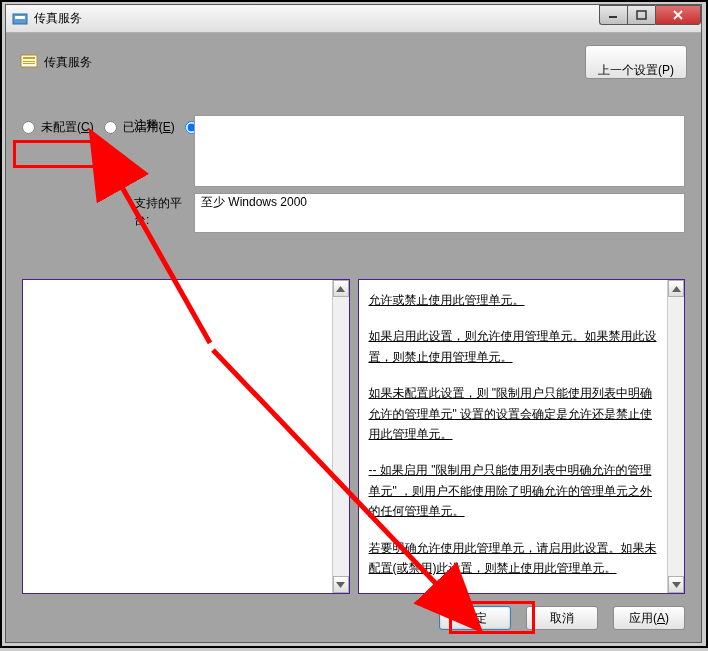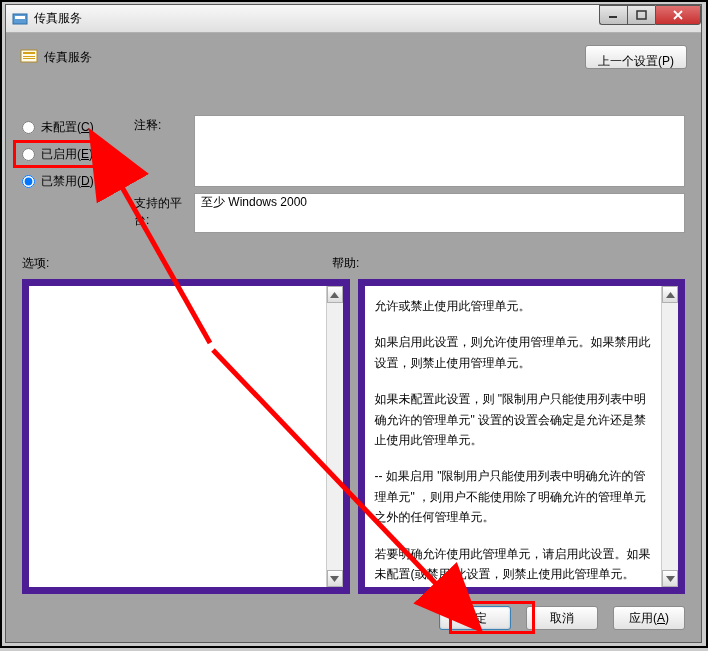--- a/index.html
+++ b/index.html
@@ -16,35 +16,35 @@
 .win-btn.max { border-right: none; }
 .win-btn.close { width: 46px; background: linear-gradient(to bottom, #e07070, #c83030); border-bottom-right-radius: 3px; }
 .win-btn svg { width: 12px; height: 10px; }
 .content { flex: 1; padding: 12px 14px 10px 14px; position: relative; display: flex; flex-direction: column; }
 .header-row { display: flex; align-items: center; justify-content: space-between; margin-bottom: 10px; }
 .header-left { display: flex; align-items: center; gap: 6px; }
 .header-icon { width: 18px; height: 18px; display:inline-block; }
 .header-icon svg{width:18px;height:18px;}
 .header-title { font-size: 12px; }
 .nav-btns { display: flex; gap: 6px; }
-.nav-btn { height: 24px; padding: 7px 12px; background: linear-gradient(to bottom, #fff, #e3e3e3); border: 1px solid #8c8c8c; border-radius: 3px; cursor: pointer; }
-.radio-group { position: absolute; left: 16px; top: 86px; display: flex; flex-direction: column; gap: 10px; }
+.nav-btn { height: 24px; padding: 16px 12px; background: linear-gradient(to bottom, #fff, #e3e3e3); border: 1px solid #8c8c8c; border-radius: 3px; cursor: pointer; }
+.radio-group { position: absolute; left: 16px; top: 86px; display: flex; flex-direction: row; gap: 10px; }
 .radio-row { display: flex; align-items: center; gap: 6px; }
 .radio-input { width: 13px; height: 13px; }
 .radio-label u{text-decoration:underline;}
 .highlight-box { position: absolute; border: 3px solid #ff0000; pointer-events: none; }
 .field-area { position: absolute; left: 128px; top: 82px; right: 16px; }
 .field-row { display: flex; margin-bottom: 6px; }
 .field-label { width: 60px; padding-top: 2px; }
 .textarea { flex: 1; height: 72px; border: 1px solid #999; background: #fff; padding: 2px; resize: none; font-family: inherit; }
 .platform-input { flex: 1; height: 40px; border: 1px solid #999; background: #fff; padding: 0 6px; }
 .lower-labels{position:absolute; left:16px; top:222px; right:16px; display:flex;}
 .lower-labels .left-l{width:310px;}
 .panels { position: absolute; left: 16px; top: 246px; right: 16px; bottom: 48px; display: flex; gap: 8px; }
-.panel { border: 7px solid #4c1d95; background: #fff; flex: 1; position: relative; overflow: hidden; }
+.panel { border: 1px solid #4c1d95; background: #fff; flex: 1; position: relative; overflow: hidden; text-decoration: underline; }
 .scrollbar-v { position: absolute; right: 0; top: 0; width: 17px; height: 100%; background: #f0f0f0; border-left: 1px solid #ccc; display:flex; flex-direction:column; }
 .scroll-btn{height:17px; background:linear-gradient(to bottom,#fff,#ddd); border:1px solid #b0b0b0; display:flex;align-items:center;justify-content:center;}
 .scroll-track{flex:1;}
 .help-content { padding: 10px 24px 10px 10px; line-height: 1.7; font-size: 12px; }
 .help-content p { margin-bottom: 16px; }
 .footer-btns { position: absolute; right: 16px; bottom: 12px; display: flex; gap: 15px; }
 .footer-btn { width: 72px; height: 24px; background: linear-gradient(to bottom, #fff, #e3e3e3); border: 1px solid #8c8c8c; border-radius: 3px; cursor: pointer; }
 .footer-btn.default{border:1px solid #3c7fb1; box-shadow: 0 0 2px rgba(60,127,177,.5) inset;}
 .arrow-svg{position:absolute; pointer-events:none;}
 </style>
@@ -117,24 +117,20 @@
       <div class="field-row">
         <div class="field-label">注释:</div>
         <textarea class="textarea" style=""></textarea>
       </div>
       <div class="field-row">
         <div class="field-label">支持的平台:</div>
         <div class="platform-input">至少 Windows 2000</div>
       </div>
     </div>
 
-    <div class="lower-labels">
-      <div class="left-l">选项:</div>
-      <div>帮助:</div>
-    </div>
 
     <div class="panels">
       <div class="panel">
         <div class="scrollbar-v">
           <div class="scroll-btn">
               <svg width="9" height="6" viewBox="0 0 9 6">
                 <path d="M4.5 0 L9 6 L0 6 Z" fill="#606060"></path>
               </svg>
             </div>
           <div class="scroll-track"></div>

